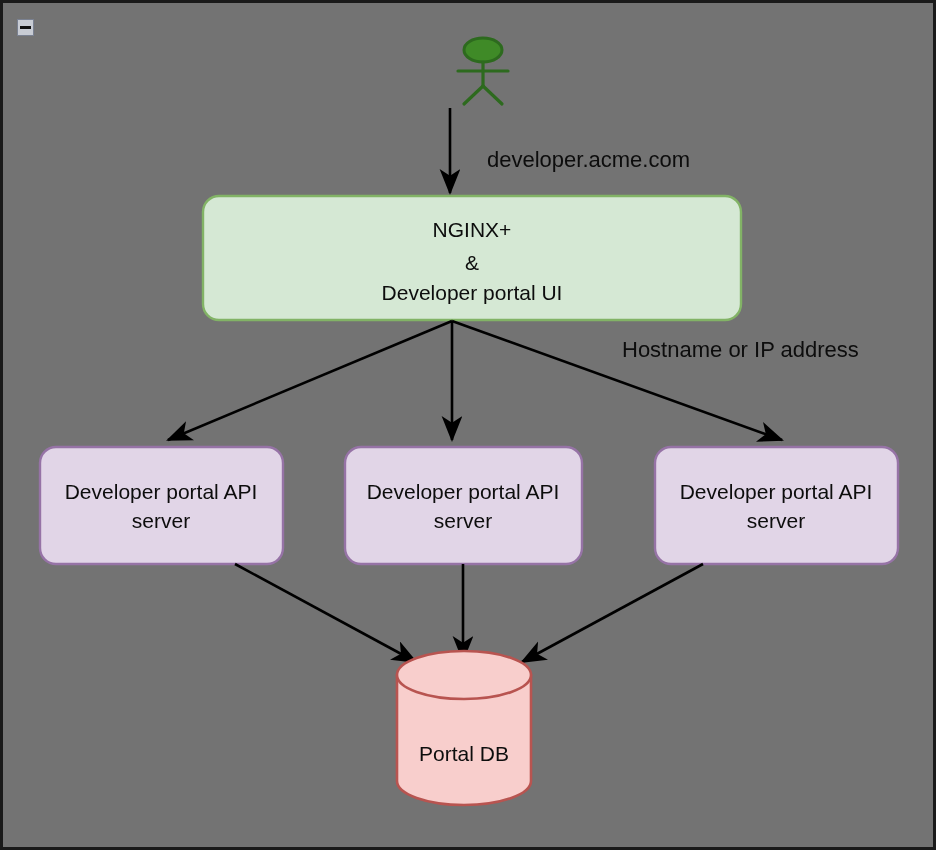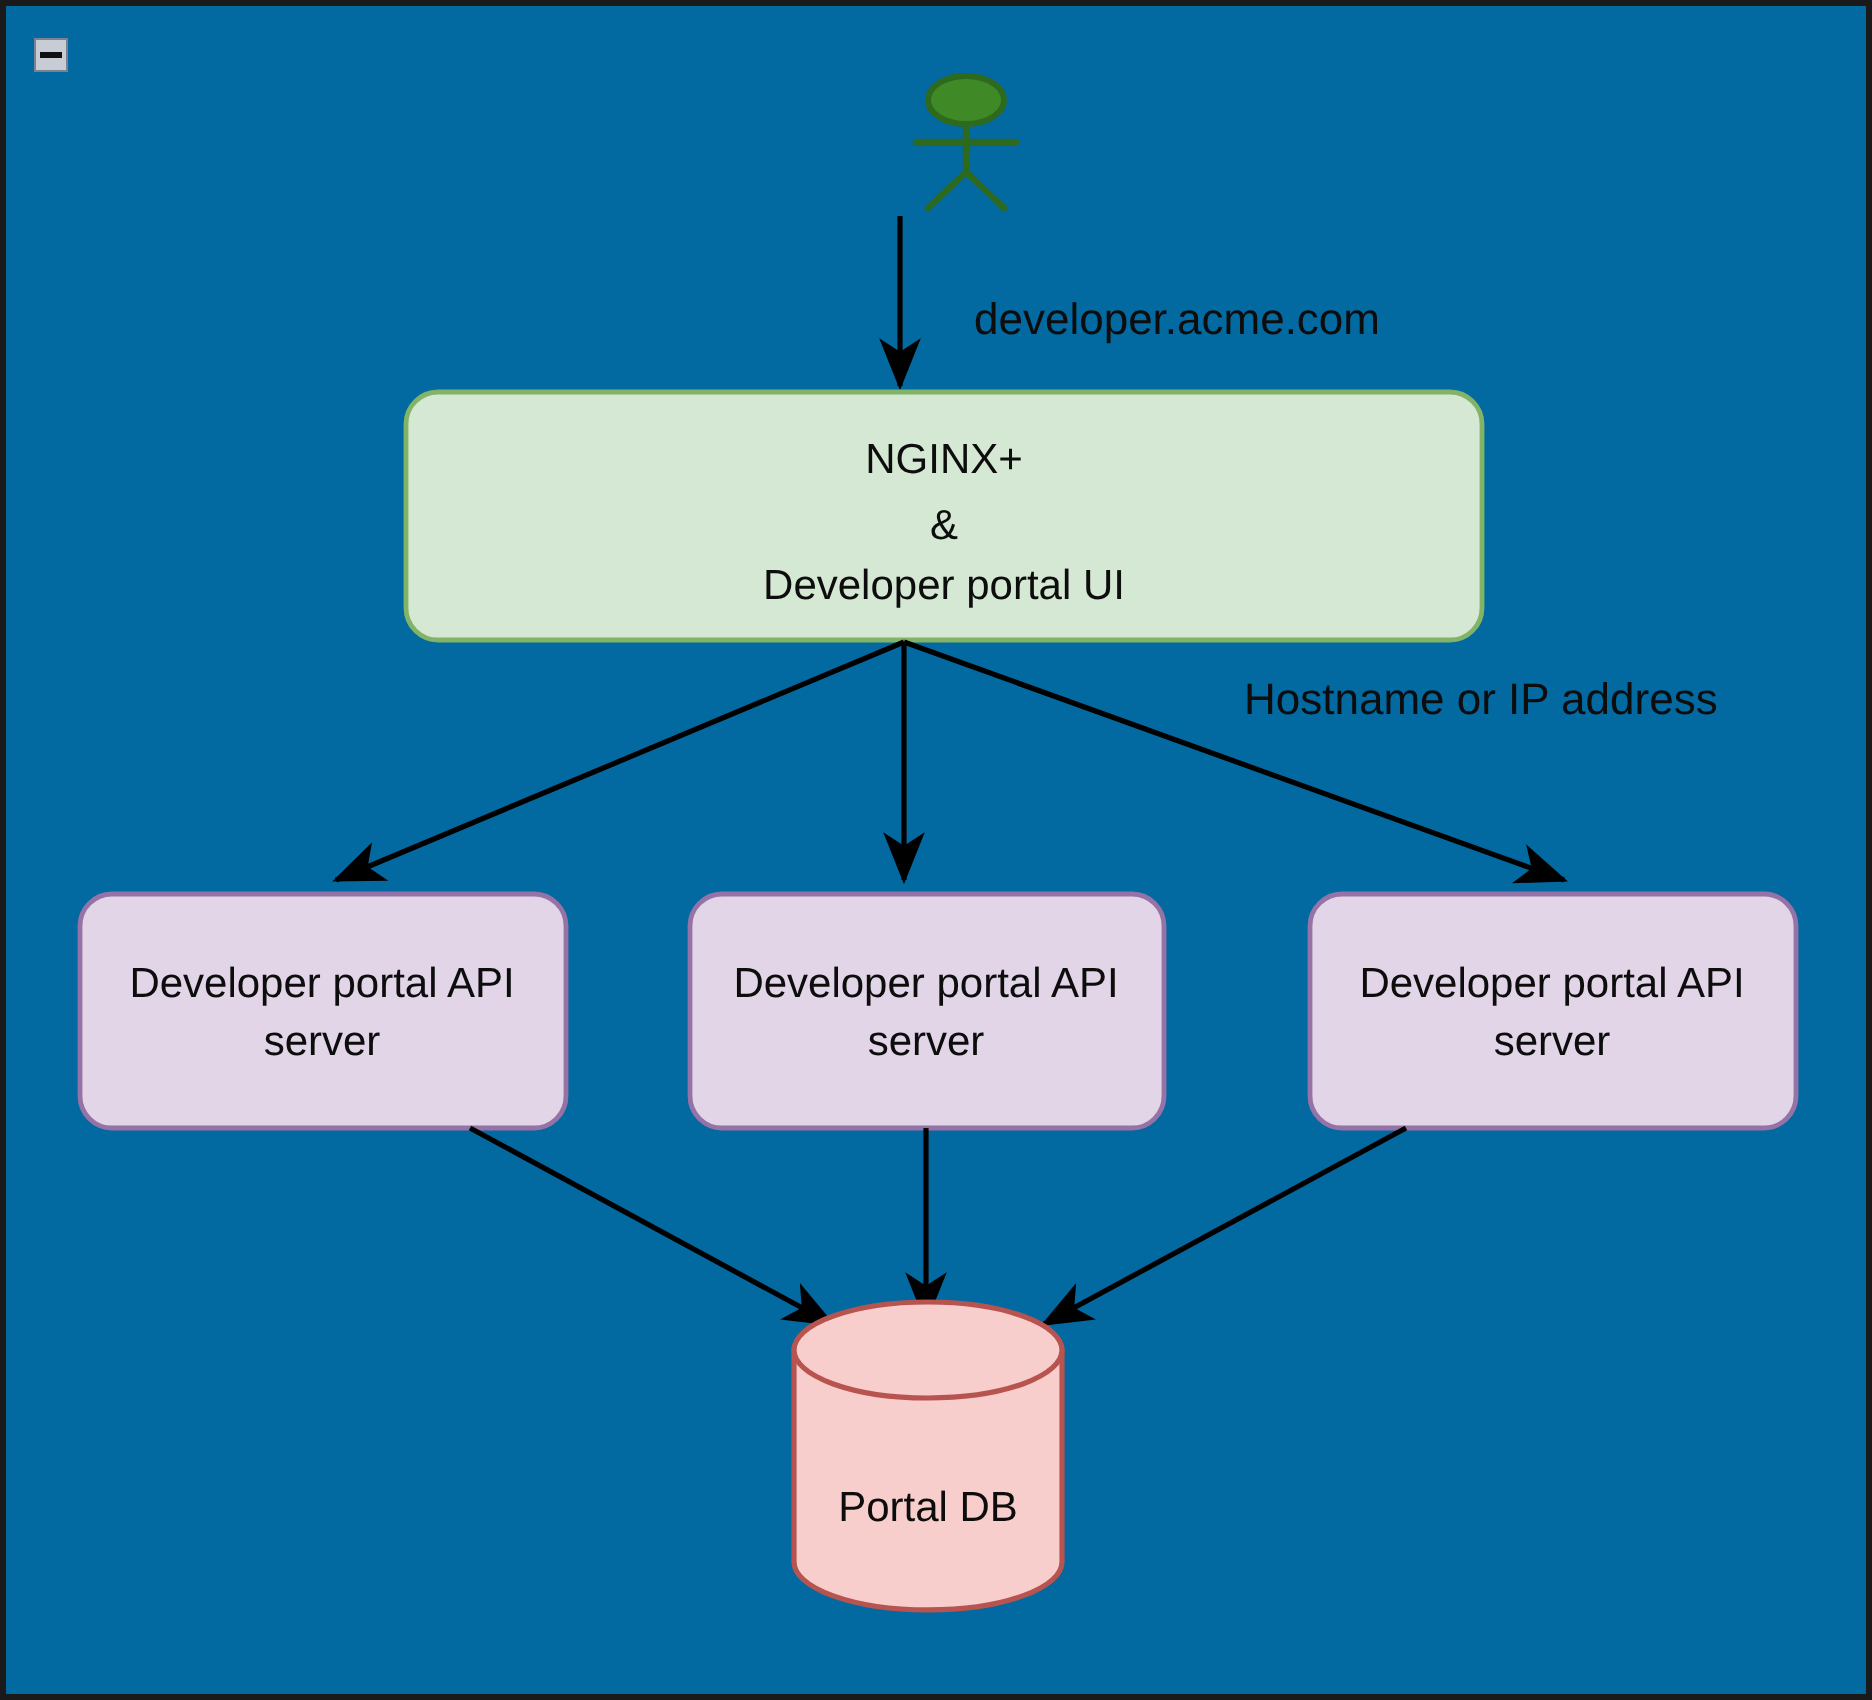--- a/index.html
+++ b/index.html
@@ -7,21 +7,21 @@
     padding: 0;
     background: #ffffff;
     font-family: "Liberation Sans", sans-serif;
   }
   #canvas-frame {
     position: relative;
     width: 936px;
     height: 850px;
     box-sizing: border-box;
     border: 3px solid #1a1a1a;
-    background: #0369a1;
+    background: #737373;
     overflow: hidden;
   }
   #diagram-svg {
     position: absolute;
     left: 0;
     top: 0;
   }
   .collapse-button {
     position: absolute;
     left: 14px;

